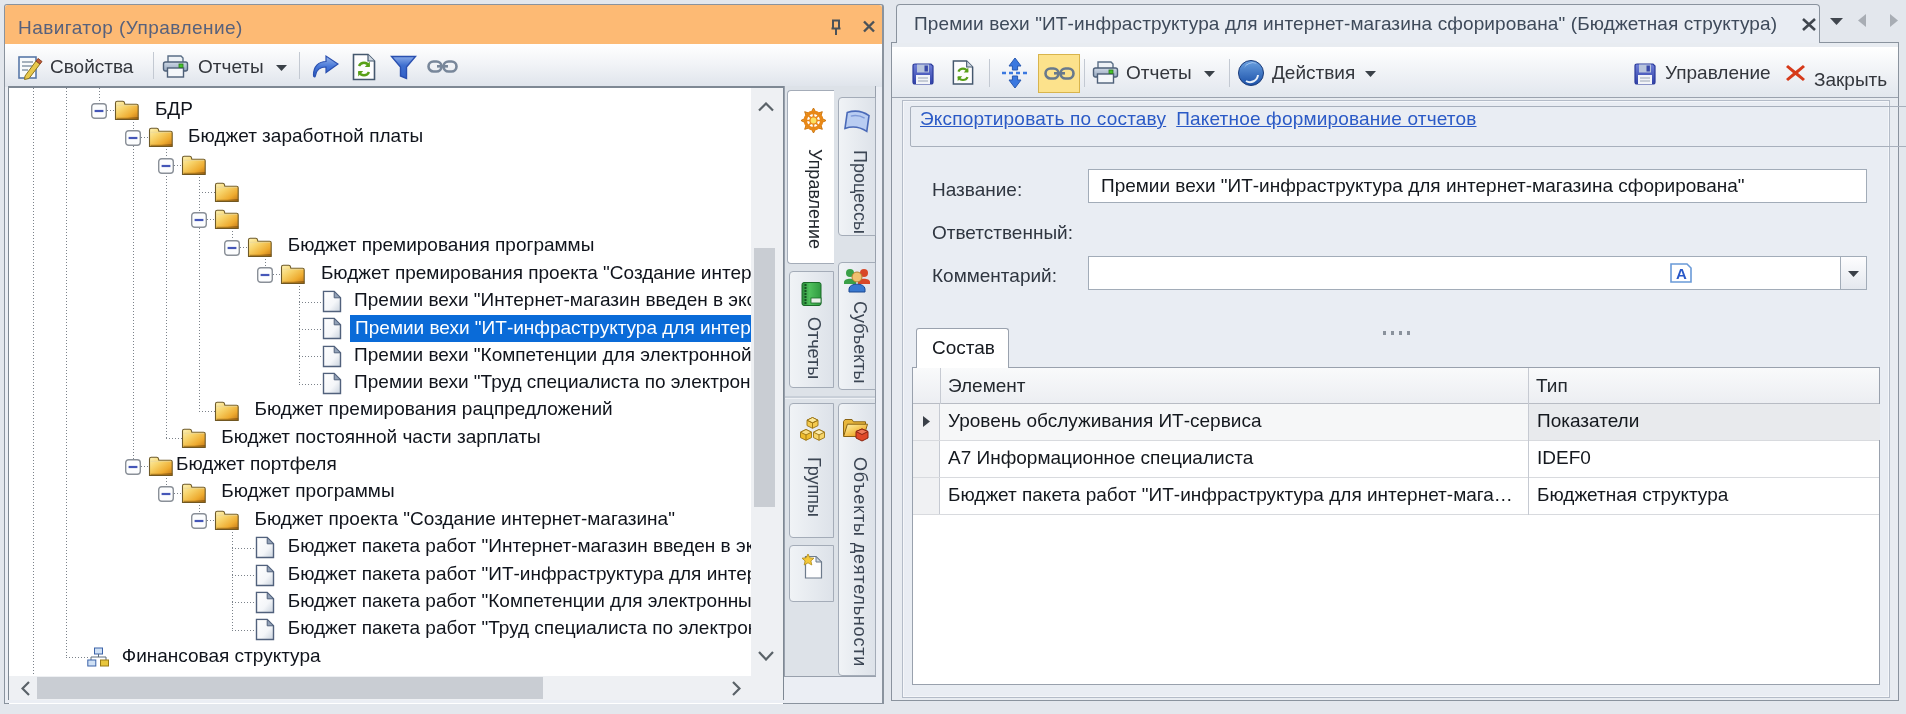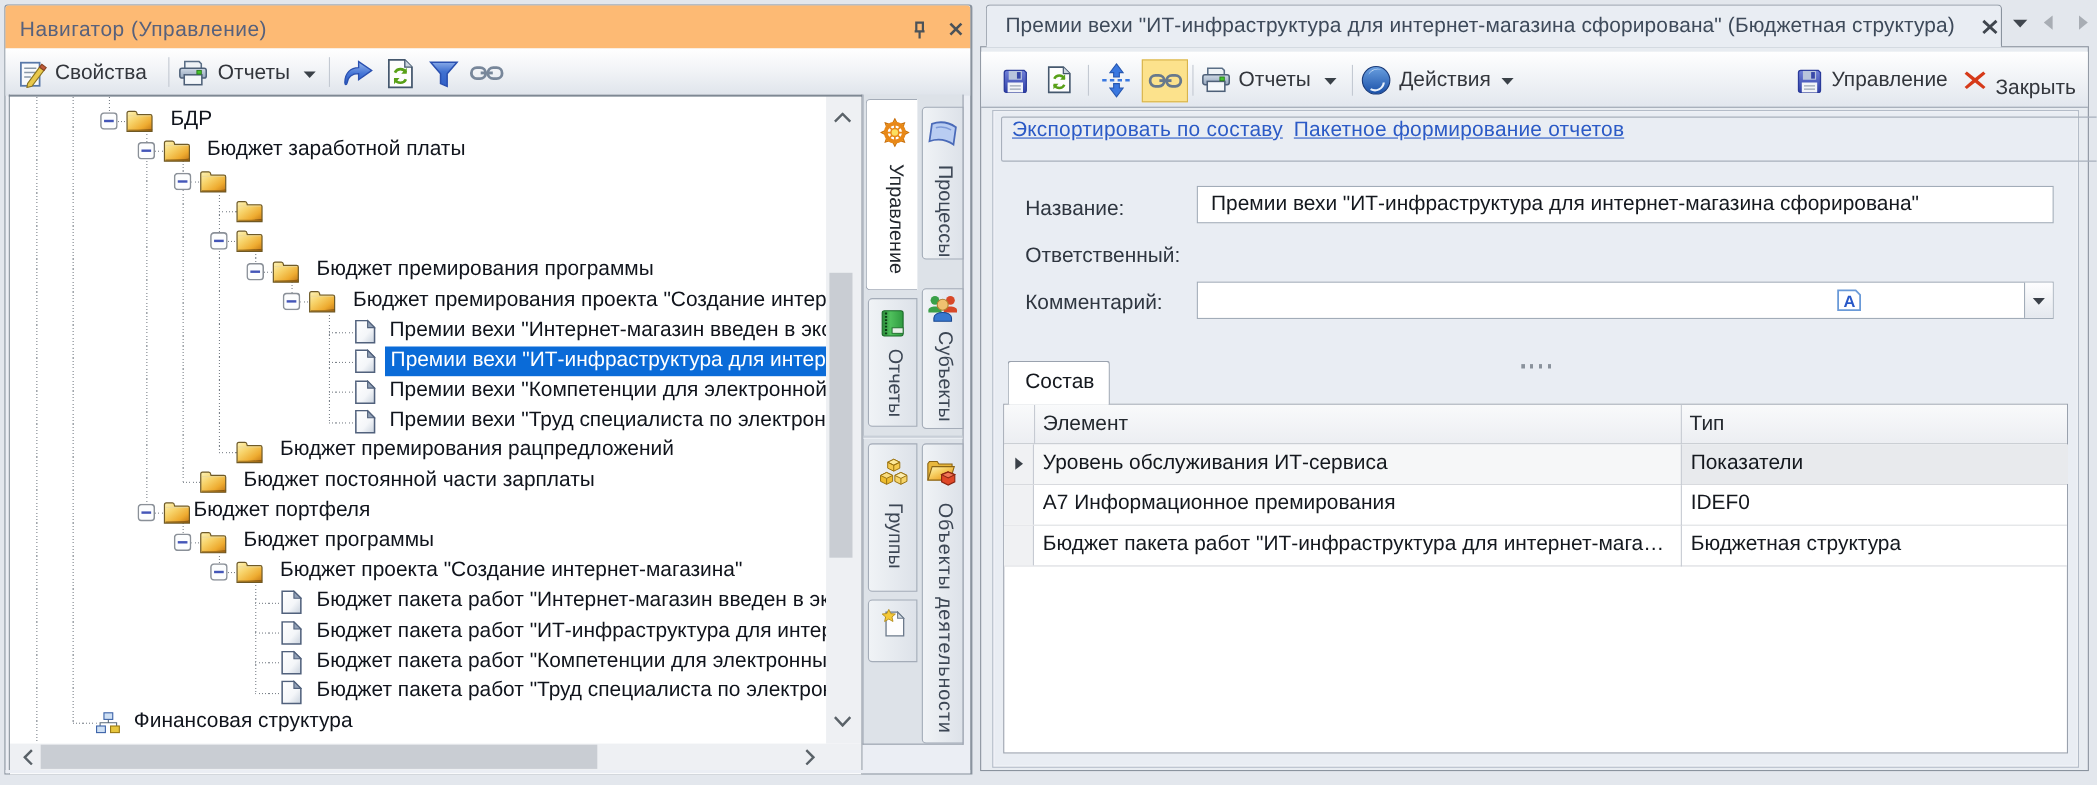--- a/index.html
+++ b/index.html
@@ -521,21 +521,21 @@
             </svg>
 </div>
 <div class="abs" style="left:616px;top:0;width:351px;height:36px;background:#e8eaed"></div>
 <div class="abs" style="left:35px;top:6px;color:#14181e;width:578px;overflow:hidden;white-space:nowrap">Уровень обслуживания ИТ-сервиса</div>
 <div class="abs" style="left:615px;top:0;width:1px;height:37px;background:#c6cad2"></div>
 <div class="abs" style="left:624px;top:6px;color:#14181e">Показатели</div>
 </div>
 <div class="abs" style="left:0;top:73px;width:100%;height:37px;background:#fff;border-bottom:1px solid #d8dade">
 <div class="abs" style="left:0;top:0;width:27px;height:36px;background:#f0f1f3;border-right:1px solid #c6cad2">
 </div>
-<div class="abs" style="left:35px;top:6px;color:#14181e;width:578px;overflow:hidden;white-space:nowrap">А7 Информационное премирования</div>
+<div class="abs" style="left:35px;top:6px;color:#14181e;width:578px;overflow:hidden;white-space:nowrap">А7 Информационное специалиста</div>
 <div class="abs" style="left:615px;top:0;width:1px;height:37px;background:#c6cad2"></div>
 <div class="abs" style="left:624px;top:6px;color:#14181e">IDEF0</div>
 </div>
 <div class="abs" style="left:0;top:110px;width:100%;height:37px;background:#fff;border-bottom:1px solid #d8dade">
 <div class="abs" style="left:0;top:0;width:27px;height:36px;background:#f0f1f3;border-right:1px solid #c6cad2">
 </div>
 <div class="abs" style="left:35px;top:6px;color:#14181e;width:578px;overflow:hidden;white-space:nowrap">Бюджет пакета работ "ИТ-инфраструктура для интернет-мага…</div>
 <div class="abs" style="left:615px;top:0;width:1px;height:37px;background:#c6cad2"></div>
 <div class="abs" style="left:624px;top:6px;color:#14181e">Бюджетная структура</div>
 </div>

